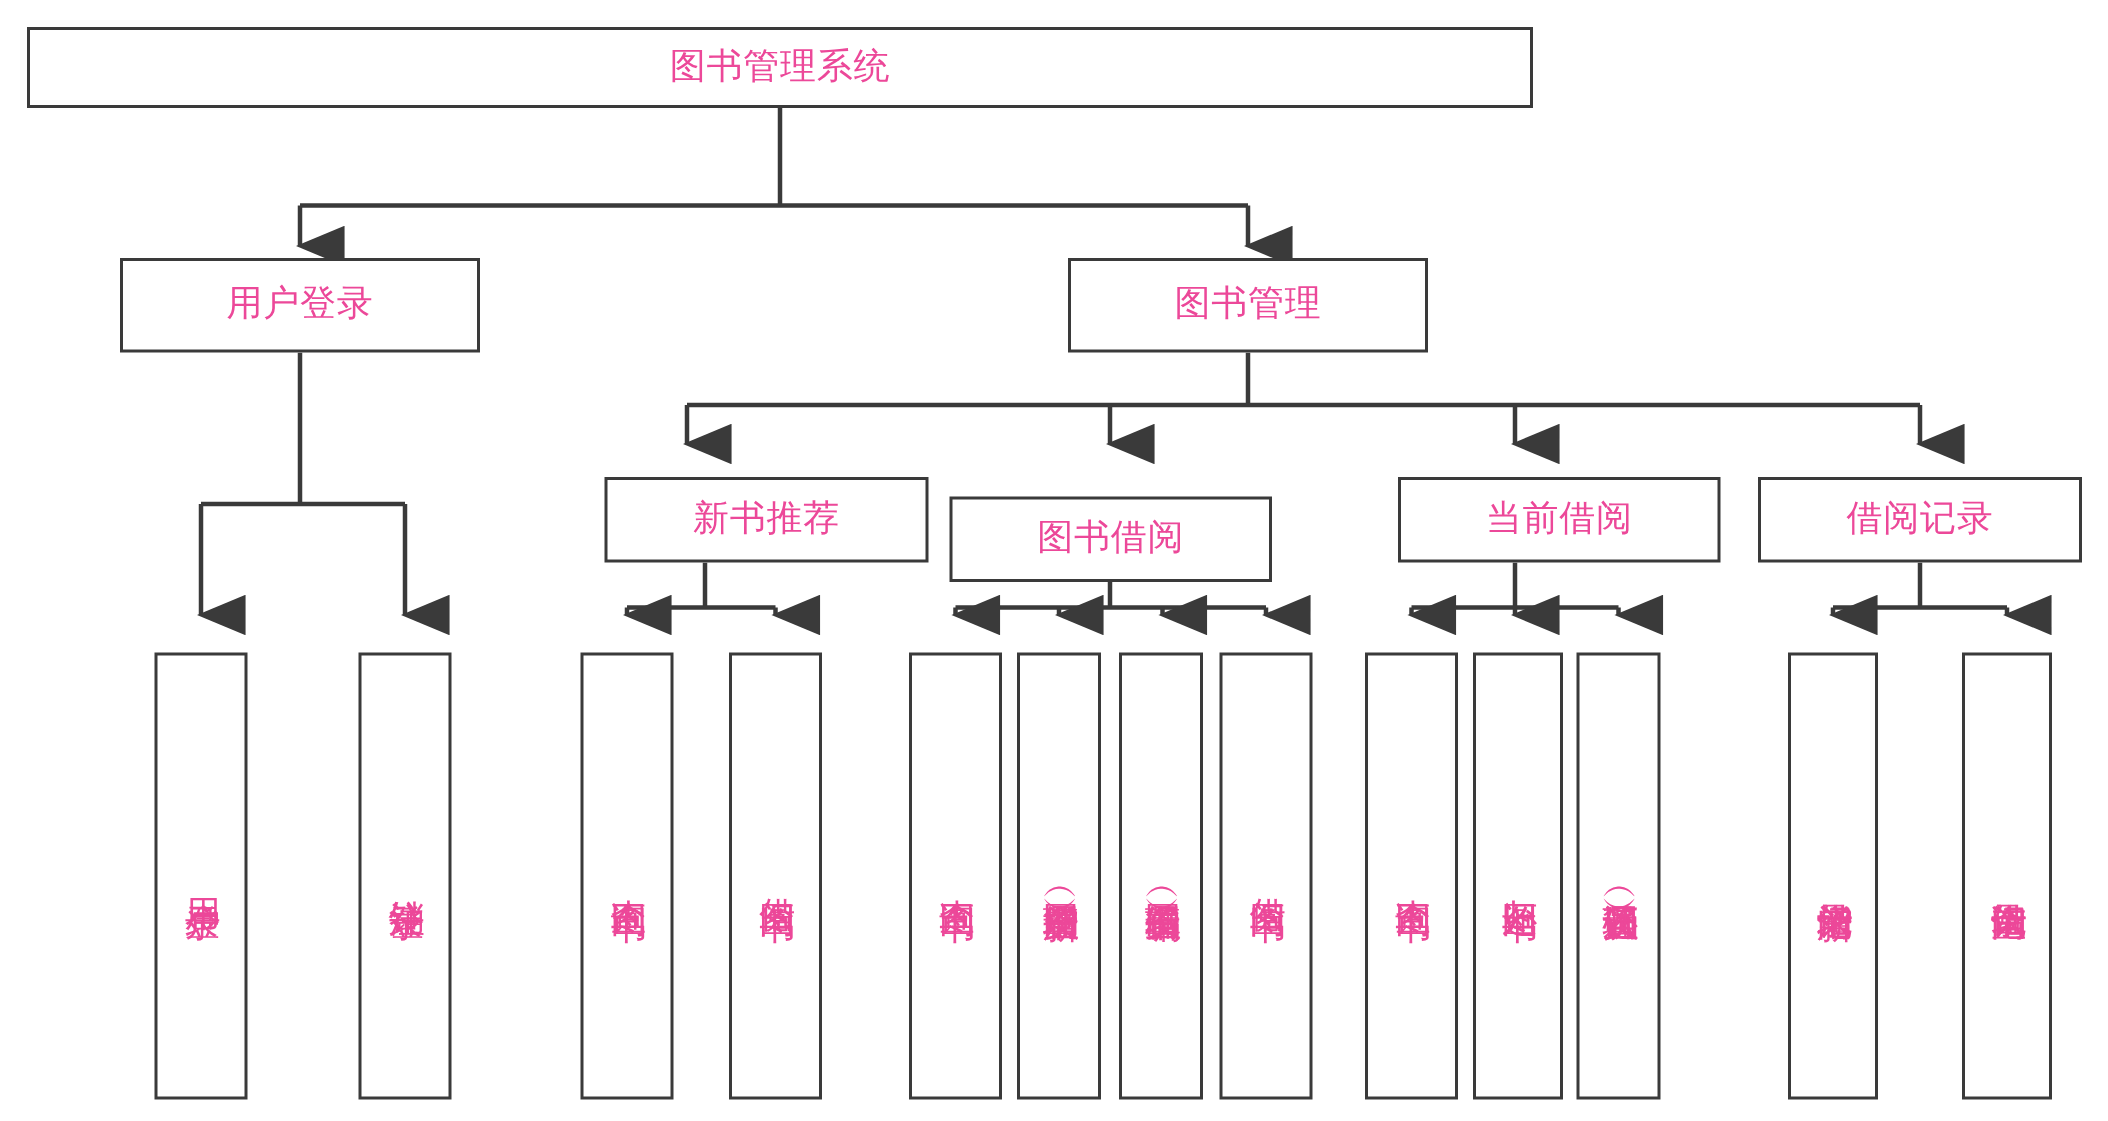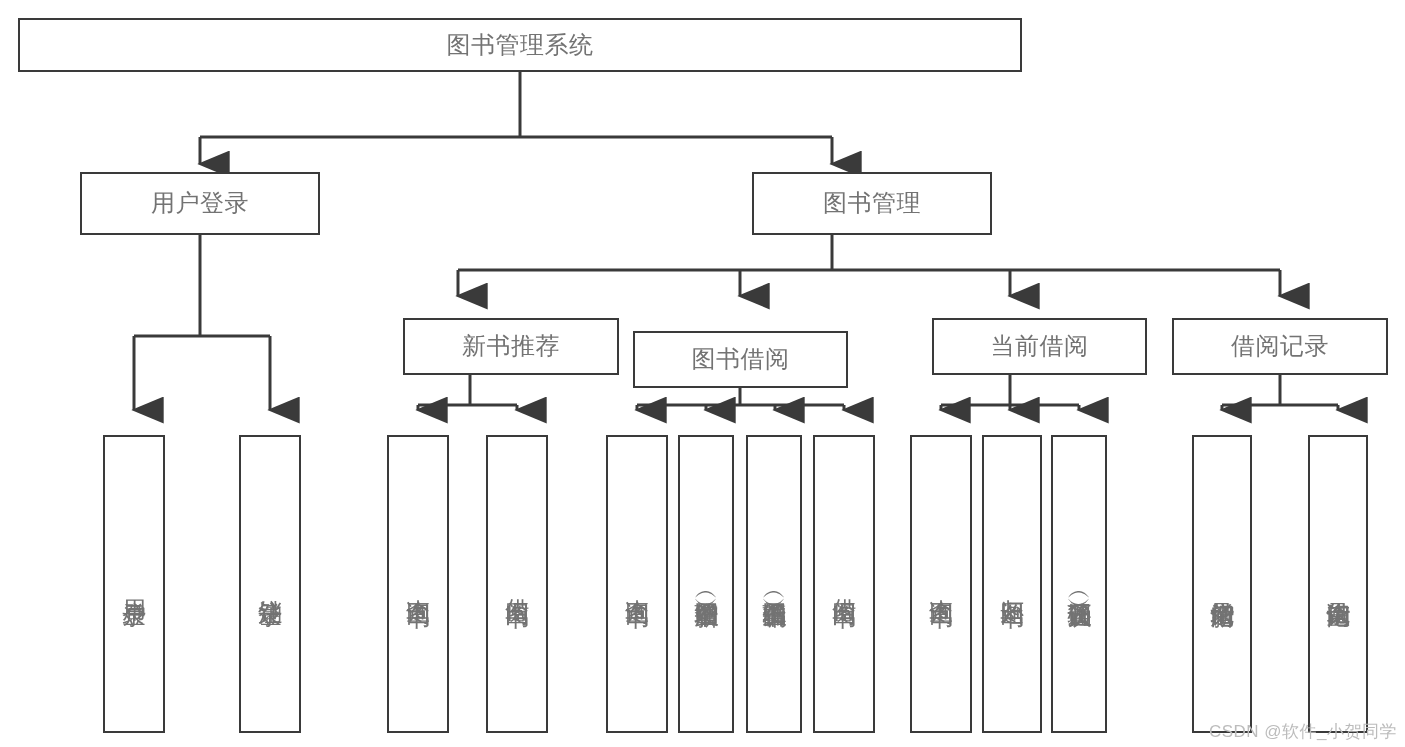--- a/index.html
+++ b/index.html
@@ -25,21 +25,21 @@
     height: 747px;
   }
   .node {
     position: absolute;
     box-sizing: border-box;
     border: 2px solid #3a3a3a;
     background: #ffffff;
     display: flex;
     align-items: center;
     justify-content: center;
-    color: #737373;
+    color: #ec4899;
   }
   .node-h {
     font-size: 24px;
     line-height: 1.1;
     letter-spacing: 0.5px;
     white-space: nowrap;
   }
   .node-v {
     writing-mode: vertical-rl;
     text-orientation: upright;
@@ -121,21 +121,21 @@
     </g>
   </svg>
 
   <div class="node node-h" style="left:18px; top:18px; width:1004px; height:54px;">
     <span>图书管理系统</span>
   </div>
 
   <div class="node node-h" style="left:80px; top:172px; width:240px; height:63px;">
     <span>用户登录</span>
   </div>
-  <div class="node node-h" style="left:752px; top:172px; width:240px; height:63px;">
+  <div class="node node-h" style="left:712px; top:172px; width:240px; height:63px;">
     <span>图书管理</span>
   </div>
 
   <div class="node node-h" style="left:362px; top:318px; width:216px; height:57px;margin-left:41px;">
     <span>新书推荐</span>
   </div>
   <div class="node node-h" style="left:633px; top:331px; width:215px; height:57px;">
     <span>图书借阅</span>
   </div>
   <div class="node node-h" style="left:932px; top:318px; width:215px; height:57px;">
@@ -182,15 +182,14 @@
     <span>确认归还（管理员）</span>
   </div>
 
   <div class="node node-v tight" style="left:1192px; top:435px; width:60px; height:298px;">
     <span>新增借阅记录</span>
   </div>
   <div class="node node-v tight" style="left:1308px; top:435px; width:60px; height:298px;">
     <span>查询借阅记录</span>
   </div>
 
-  <div id="watermark">CSDN @软件_小贺同学</div>
 
 </div>
 
 </body></html>

